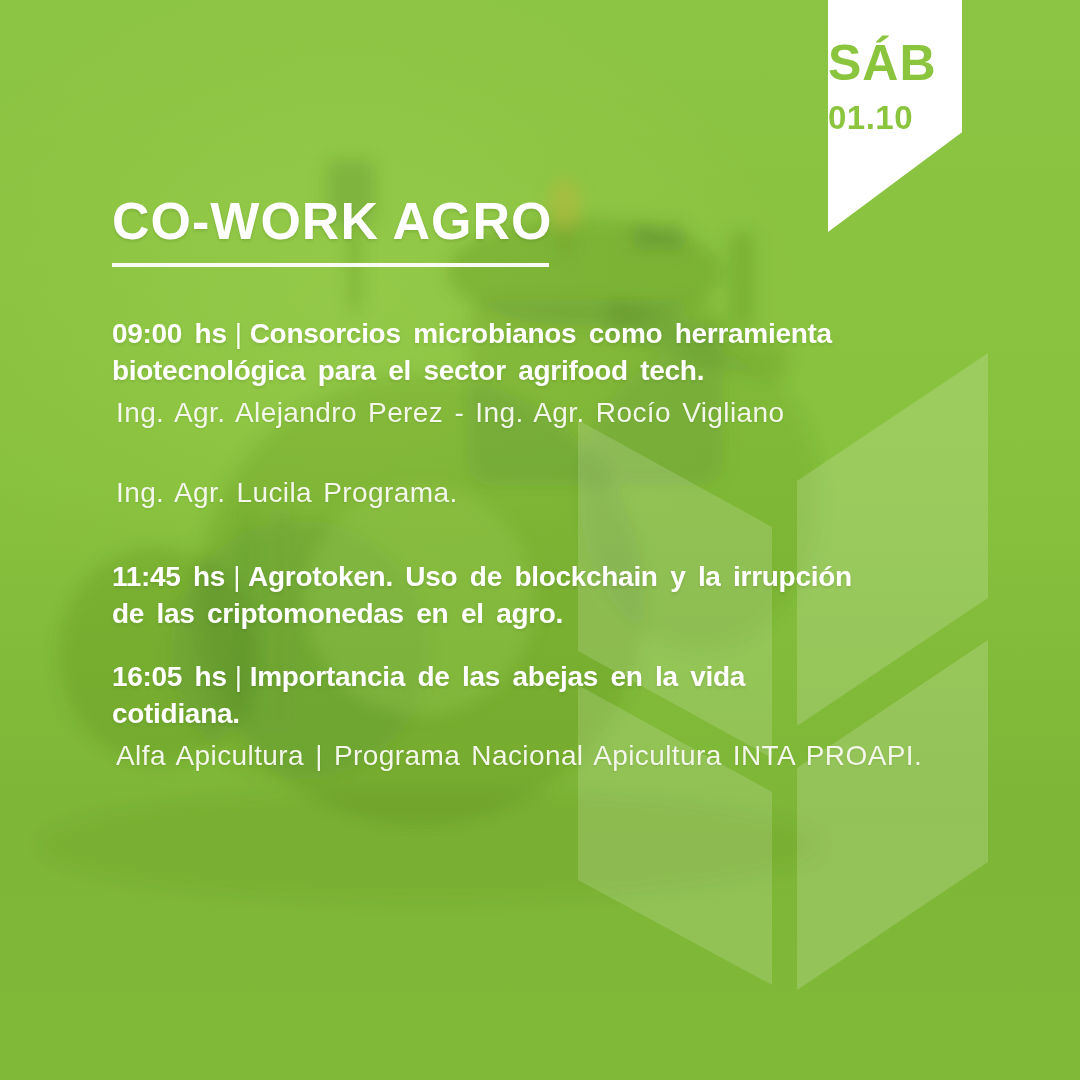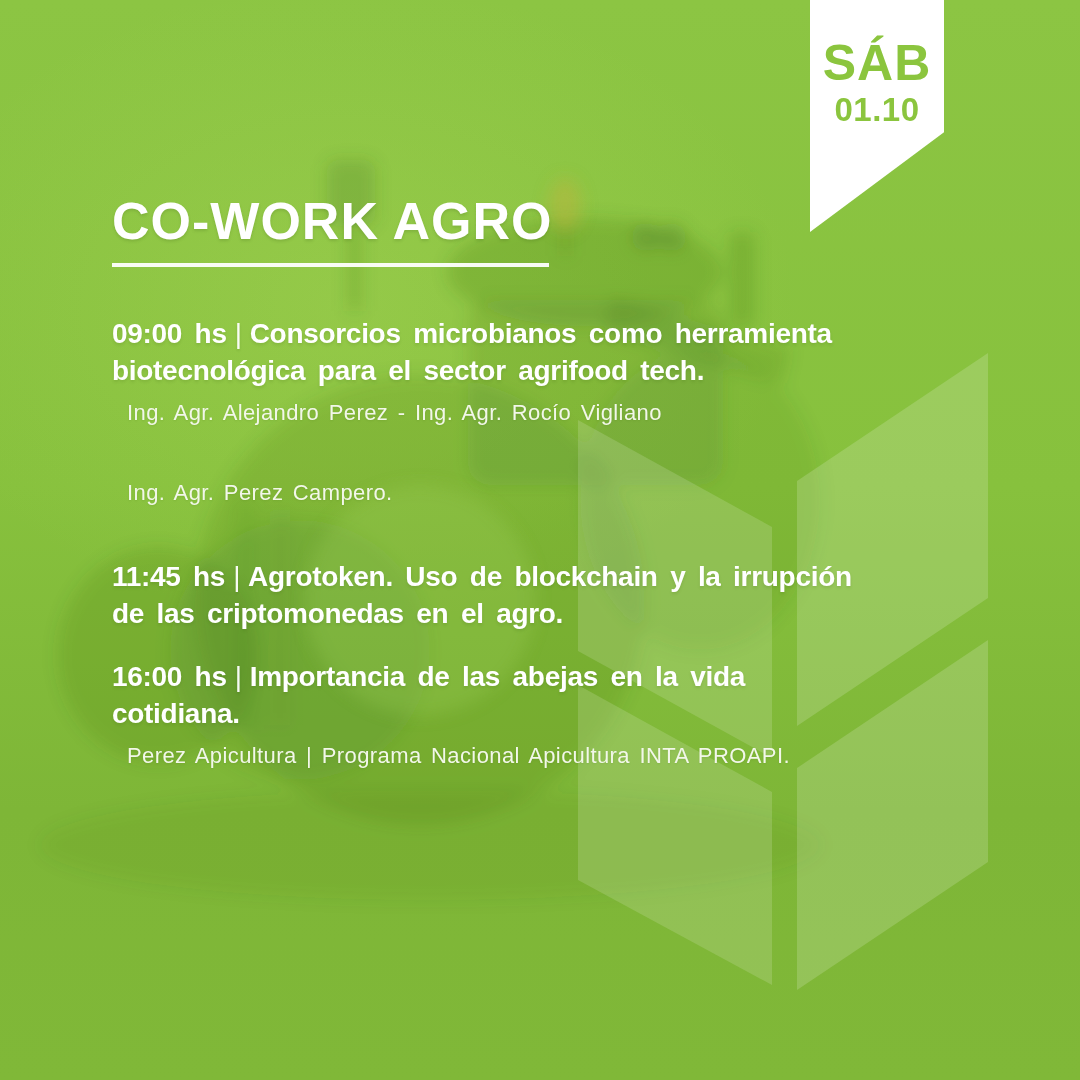--- a/index.html
+++ b/index.html
@@ -9,33 +9,33 @@
     overflow:hidden;
     font-family:"Liberation Sans","DejaVu Sans",sans-serif;
     background:
       radial-gradient(ellipse 700px 500px at 32% 28%, rgba(195,228,110,0.20), rgba(195,228,110,0) 65%),
       linear-gradient(180deg,#8cc543 0%, #87c13d 45%, #7eb637 75%, #80b838 100%);
   }
   svg.layer{position:absolute;left:0;top:0;width:1080px;height:1080px;display:block;}
 
   
   .ribbon{
-    position:absolute;left:810px;top:0;width:134px;height:232px;
+    position:absolute;left:828px;top:0;width:134px;height:232px;
     background:#ffffff;
     clip-path:polygon(0 0,100% 0,100% 57%,0 100%);
-    text-align:center;
+    text-align:left;
     z-index:5;
   }
   .ribbon-day{
     margin-top:36px;
     font-size:50px;font-weight:700;line-height:54px;letter-spacing:1px;
     color:#8bc53e;
   }
   .ribbon-date{
-    margin-top:2px;
+    margin-top:10px;
     font-size:33px;font-weight:700;line-height:36px;letter-spacing:0.5px;
     color:#8bc53e;
   }
 
   
   .content{
     position:absolute;inset:0;
     padding:197px 84px 0 112px;
     color:#ffffff;
     z-index:4;
@@ -54,22 +54,22 @@
   .entry:nth-of-type(3){margin-bottom:26px;}
   .entry-title{
     margin:0;
     font-size:28px;font-weight:700;line-height:37px;
     letter-spacing:-0.3px;word-spacing:5px;
     text-shadow:0 2px 3px rgba(55,90,20,0.15);
   }
   .entry-title .sep{font-weight:400;padding:0 8px;opacity:0.95;}
   .entry-title .title-text{white-space:pre-line;}
   .speakers{
-    margin:9px 0 0 15px;
-    font-size:22px;font-weight:400;line-height:30px;
+    margin:9px 0 0 4px;
+    font-size:28px;font-weight:400;line-height:30px;
     letter-spacing:0.4px;word-spacing:3px;
     color:#f2f7e9;
     text-shadow:0 1px 2px rgba(55,90,20,0.12);
   }
   .speakers:empty{display:none;}
 </style>
 </head>
 <body>
 
 <div class="canvas">
@@ -122,30 +122,30 @@
     <h1 class="page-title">CO-WORK AGRO</h1>
     <div class="title-underline"></div>
     <div class="schedule" id="schedule">
     <div class="entry">
       <p class="entry-title"><span class="time">09:00 hs</span><span class="sep">|</span><span class="title-text">Consorcios microbianos como herramienta
 biotecnológica para el sector agrifood tech.</span></p>
       <p class="speakers">Ing. Agr. Alejandro Perez - Ing. Agr. Rocío Vigliano</p>
     </div>
 
     <div class="entry">
-      <p class="speakers">Ing. Agr. Perez Campero.</p>
+      <p class="speakers">Ing. Agr. Lucila Programa.</p>
     </div>
 
     <div class="entry">
       <p class="entry-title"><span class="time">11:45 hs</span><span class="sep">|</span><span class="title-text">Agrotoken. Uso de blockchain y la irrupción
 de las criptomonedas en el agro.</span></p>
 
     </div>
 
     <div class="entry">
-      <p class="entry-title"><span class="time">16:00 hs</span><span class="sep">|</span><span class="title-text">Importancia de las abejas en la vida
+      <p class="entry-title"><span class="time">16:05 hs</span><span class="sep">|</span><span class="title-text">Importancia de las abejas en la vida
 cotidiana.</span></p>
-      <p class="speakers">Perez Apicultura | Programa Nacional Apicultura INTA PROAPI.</p>
+      <p class="speakers">Alfa Apicultura | Programa Nacional Apicultura INTA PROAPI.</p>
     </div>
   </div>
   </div>
 
 </div>
 
 </body></html>

